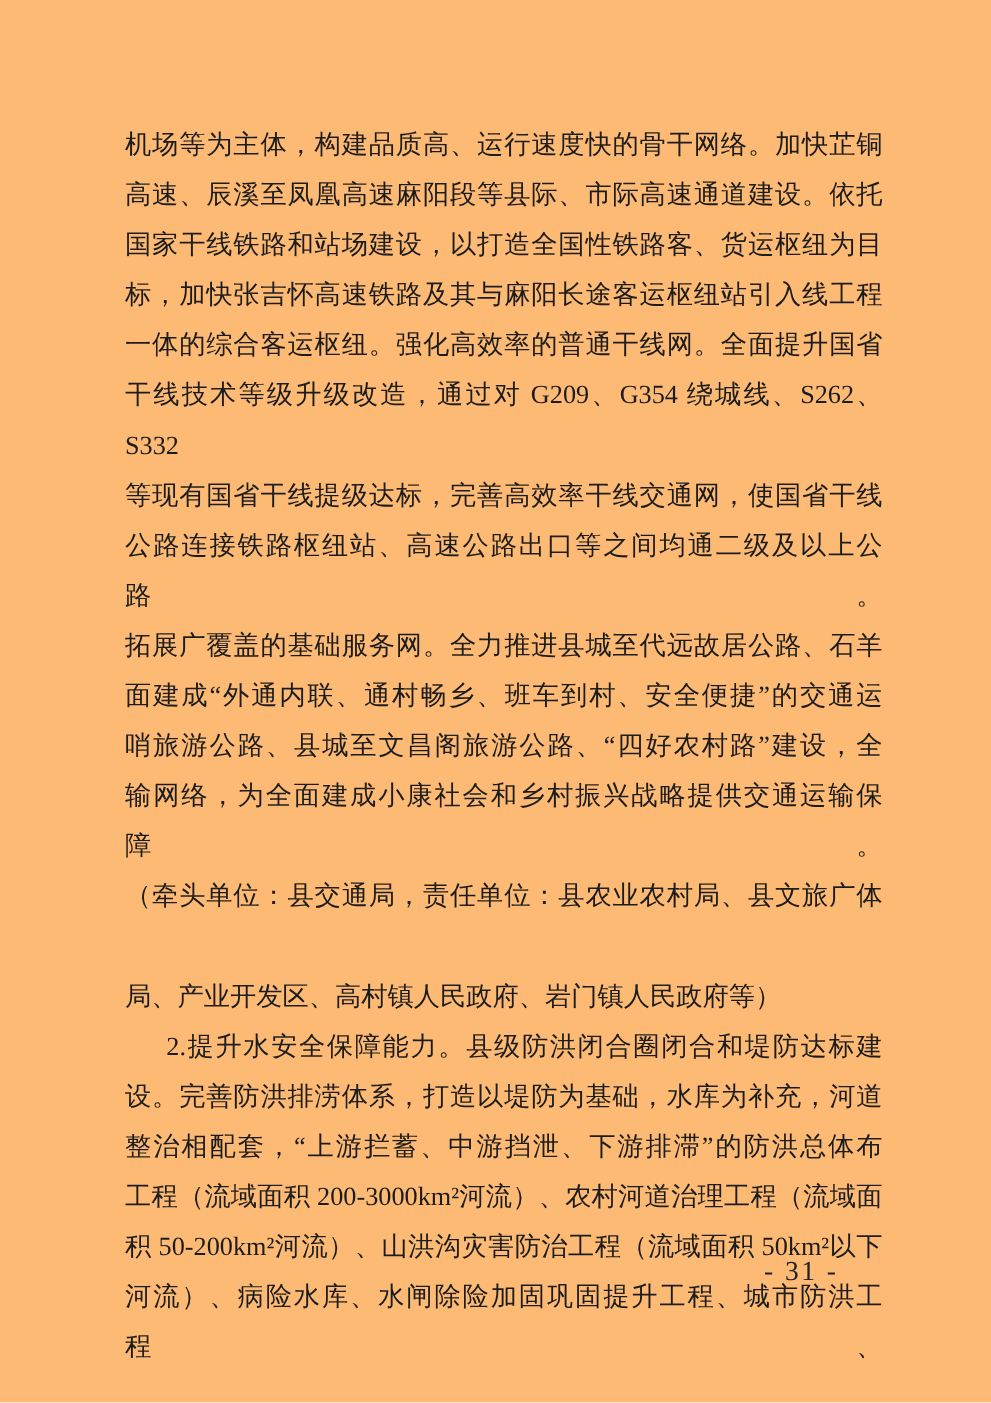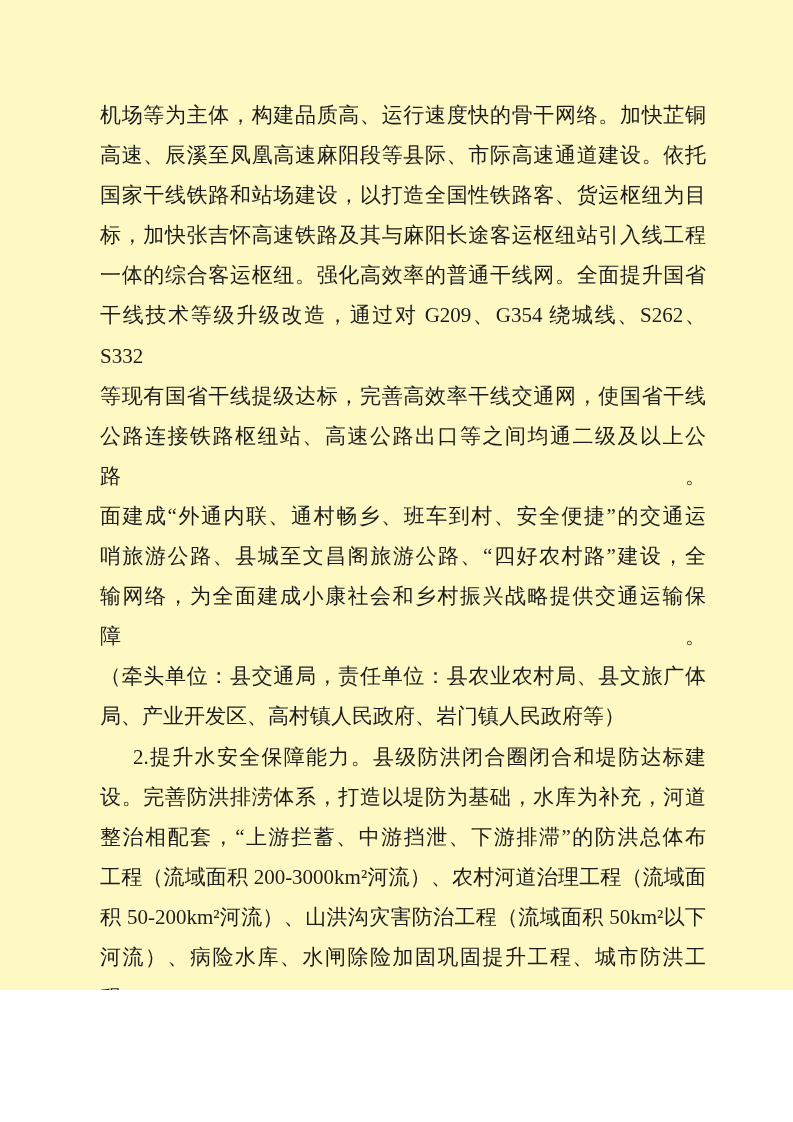--- a/index.html
+++ b/index.html
@@ -3,22 +3,22 @@
 <meta charset="utf-8">
 <style>
   html, body {
     margin: 0;
     padding: 0;
     background: #ffffff;
   }
   .page {
     position: relative;
     width: 793px;
-    height: 990px;
-    background: #fef9c3;
+    height: 1122px;
+    background: #fdba74;
     overflow: hidden;
     font-family: "Liberation Serif", "DejaVu Serif", serif;
     color: #1c1c1c;
   }
   .content {
     position: absolute;
     left: 100px;
     top: 95px;
     width: 606px;
   }
@@ -27,20 +27,21 @@
     line-height: 40.1px;
     text-align: justify;
     text-align-last: justify;
     letter-spacing: 0;
   }
   .line.indent {
     padding-left: 33px;
   }
   .line.para-end {
     text-align-last: left;
+    margin-top: 40px;
   }
   .page-number {
     position: absolute;
     left: 596px;
     top: 1004px;
     width: 90px;
     font-size: 22px;
     text-align: center;
     color: #222222;
     letter-spacing: 2px;
@@ -52,20 +53,21 @@
 <div class="page">
   <div class="content">
     <div class="line">机场等为主体，构建品质高、运行速度快的骨干网络。加快芷铜</div>
     <div class="line">高速、辰溪至凤凰高速麻阳段等县际、市际高速通道建设。依托</div>
     <div class="line">国家干线铁路和站场建设，以打造全国性铁路客、货运枢纽为目</div>
     <div class="line">标，加快张吉怀高速铁路及其与麻阳长途客运枢纽站引入线工程</div>
     <div class="line">一体的综合客运枢纽。强化高效率的普通干线网。全面提升国省</div>
     <div class="line">干线技术等级升级改造，通过对 G209、G354 绕城线、S262、S332</div>
     <div class="line">等现有国省干线提级达标，完善高效率干线交通网，使国省干线</div>
     <div class="line">公路连接铁路枢纽站、高速公路出口等之间均通二级及以上公路。</div>
+    <div class="line">拓展广覆盖的基础服务网。全力推进县城至代远故居公路、石羊</div>
     <div class="line">面建成“外通内联、通村畅乡、班车到村、安全便捷”的交通运</div>
     <div class="line">哨旅游公路、县城至文昌阁旅游公路、“四好农村路”建设，全</div>
     <div class="line">输网络，为全面建成小康社会和乡村振兴战略提供交通运输保障。</div>
     <div class="line">（牵头单位：县交通局，责任单位：县农业农村局、县文旅广体</div>
     <div class="line para-end">局、产业开发区、高村镇人民政府、岩门镇人民政府等）</div>
     <div class="line indent">2.提升水安全保障能力。县级防洪闭合圈闭合和堤防达标建</div>
     <div class="line">设。完善防洪排涝体系，打造以堤防为基础，水库为补充，河道</div>
     <div class="line">整治相配套，“上游拦蓄、中游挡泄、下游排滞”的防洪总体布</div>
     <div class="line">工程（流域面积 200-3000km²河流）、农村河道治理工程（流域面</div>
     <div class="line">积 50-200km²河流）、山洪沟灾害防治工程（流域面积 50km²以下</div>

